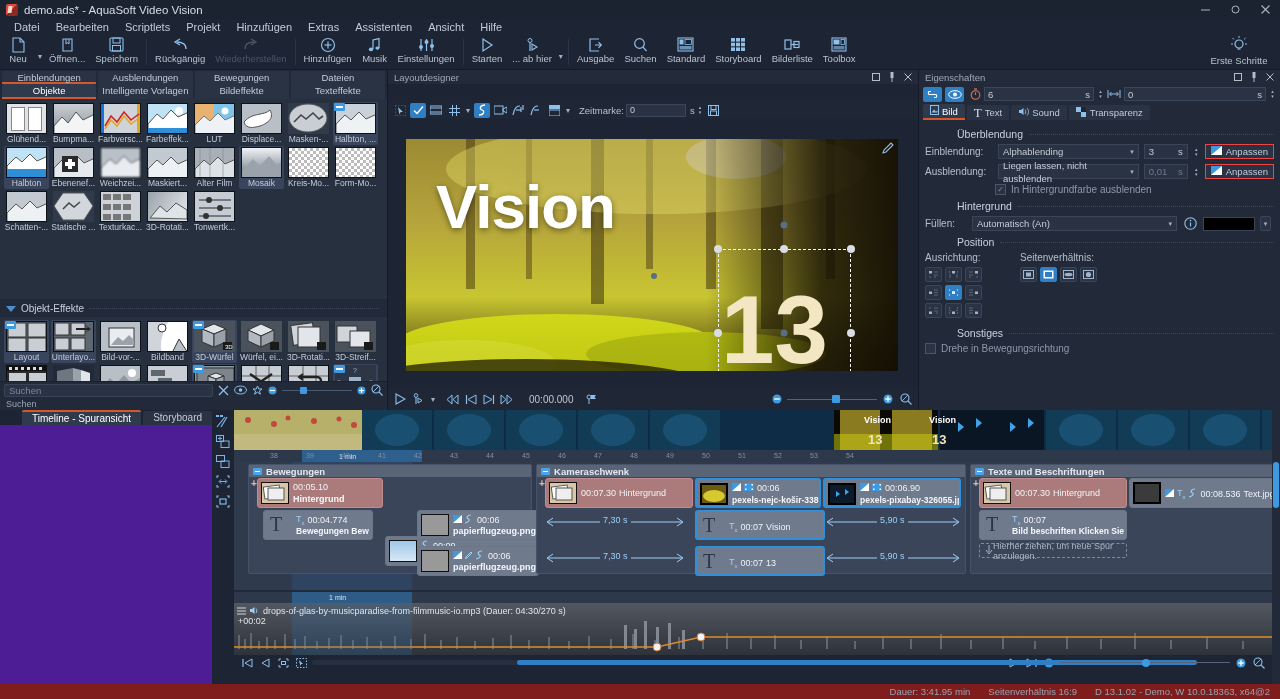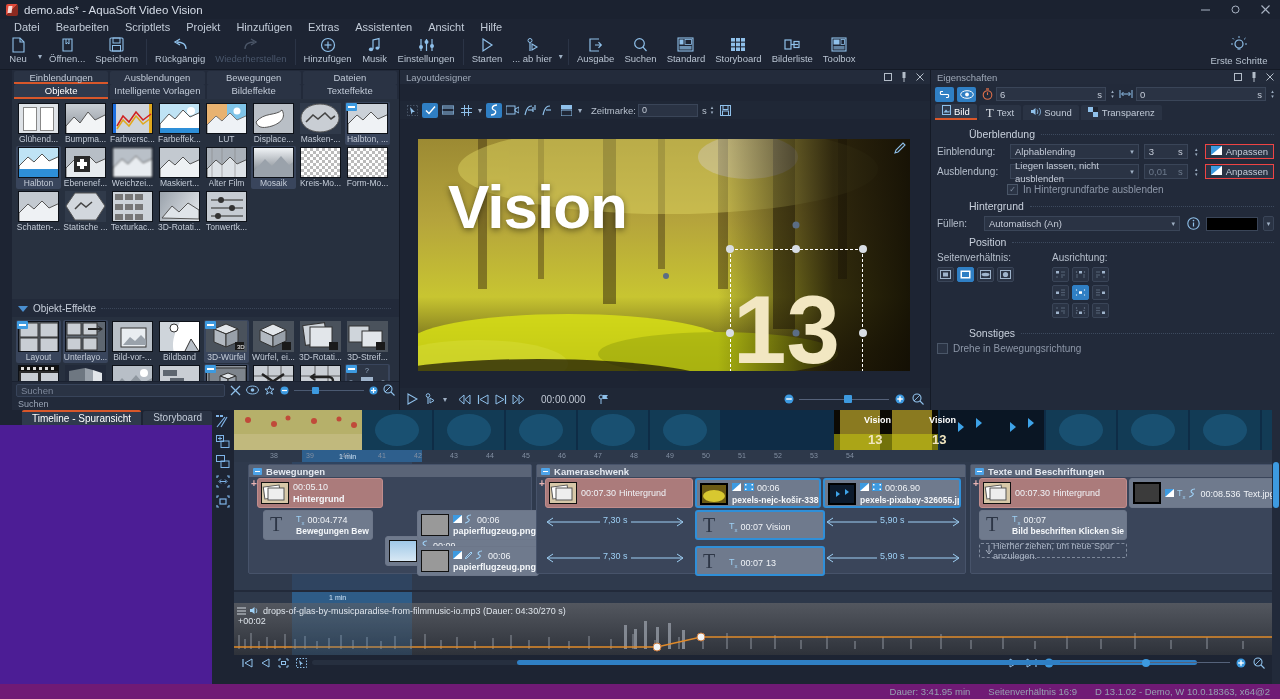--- a/index.html
+++ b/index.html
@@ -32,21 +32,21 @@
   .tb .lb { font-size:9.5px; color:#b9c4d2; white-space:nowrap; margin-top:0px;}
   .tb.disabled .ic, .tb.disabled .lb { color:#4a5musk; color:#49566b; }
   .tb .ic svg { display:block; }
   .tbsep { width:1px; background:#2a3purple; background-color:#2c3purple; background:#2b3446; margin:4px 3px; }
   .caret { width:8px; display:flex;align-items:center;justify-content:center;color:#9fb0c4;font-size:8px;padding-top:8px;}
   .erste { position:absolute; right:6px; top:0px; display:flex; flex-direction:column; align-items:center; width:70px;}
   .erste .ic{height:20px;display:flex;align-items:center;justify-content:center;color:#7fb4e8;}
   .erste .lb{font-size:9.5px;color:#b9c4d2;}
 
   
-  .mid { display:flex; flex:0 0 auto; height:340px; background:#0c4a6e;margin-left:12px; }
+  .mid { display:flex; flex:0 0 auto; height:340px; background:#0c4a6e; }
 
   
   .leftpanel { width:388px; background:#222a3a; display:flex; flex-direction:column; border-right:1px solid #141a26;}
   .tabrow { display:flex; height:14px; gap:2px; padding:1px 2px 0 2px;}
   .tabrow .t { flex:1; text-align:center; font-size:9.5px; line-height:13px; background:#2a3purple; background:#2b3purple; background-color:#2a3344; color:#c2cbd8; border-radius:2px 2px 0 0;}
   .tabrow2 { display:flex; height:15px; gap:2px; padding:0 2px; }
   .tabrow2 .t { flex:1; text-align:center; font-size:9.5px; line-height:14px; background:#2a3344; color:#c2cbd8; border-radius:2px 2px 0 0;}
   .tabrow2 .t.active { background:#2f3a4d; color:#fff; border-bottom:2px solid #d8572a;}
   .tabrow .t.active-line { border-bottom:2px solid #d8572a; }
   .effgrid { background:#283purple; background-color:#27303f; flex:1; overflow:hidden; position:relative; padding:3px 2px 0 4px;}
@@ -141,21 +141,21 @@
   .dropzone{position:absolute;border:1px dashed #7f8a9c;border-radius:2px;font-size:9px;color:#aab4c4;display:flex;align-items:center;padding-left:5px;}
   .audioname{font-size:9px;color:#dfe5ec;padding-left:4px;}
   .tlruler{height:11px;background:#2d384a;position:relative;overflow:hidden;}
   .tlruler .selrange{position:absolute;top:0;height:11px;background:#2f7fc4;opacity:.5;}
   .hscroll{height:15px;background:#1d2433;display:flex;align-items:center;gap:4px;padding:0 6px;}
   .hscroll .b{width:14px;height:12px;display:flex;align-items:center;justify-content:center;color:#8fc0ea;}
   .scrtrack{flex:1;height:5px;background:#262f3f;border-radius:3px;position:relative;}
   .scrthumb{position:absolute;height:5px;background:#2f7fc4;border-radius:3px;}
 
   
-  .status{height:15px;background:#701a75;display:flex;align-items:center;justify-content:flex-end;gap:18px;padding-right:10px;font-size:9.5px;color:#97a2b2;flex:0 0 auto;}
+  .status{height:15px;background:#7f1d1d;display:flex;align-items:center;justify-content:flex-end;gap:18px;padding-right:10px;font-size:9.5px;color:#97a2b2;flex:0 0 auto;}
 
   svg{pointer-events:none;}
   .chk{background-image:linear-gradient(45deg,#bbb 25%,transparent 25%),linear-gradient(-45deg,#bbb 25%,transparent 25%),linear-gradient(45deg,transparent 75%,#bbb 75%),linear-gradient(-45deg,transparent 75%,#bbb 75%);background-size:6px 6px;background-position:0 0,0 3px,3px -3px,-3px 0px;background-color:#fff;}
 </style>
 </head>
 <body>
 
 <div class="app">
 
   <div class="titlebar">
@@ -1217,49 +1217,20 @@
           <div class="gb" style="width:11px;font-size:7px;color:#9fb0c4;">▾</div>
         </div>
 
         <div class="grp">
           <div class="gt">Position</div>
           <div class="gd"></div>
         </div>
 
         <div style="display:flex;gap:38px;margin-top:2px;">
           <div>
-            <div class="plabel" style="margin-bottom:4px;">Seitenverhältnis:</div>
-            <div class="gridbtns">
-              <div class="gb">
-                  <svg width="11" height="9" viewBox="0 0 11 9">
-                    <rect x="0.5" y="0.5" width="10" height="8" fill="none" stroke="#9fb4cc"></rect>
-                    <rect x="3" y="2.5" width="5" height="4" fill="#9fb4cc"></rect>
-                  </svg>
-                </div>
-              <div class="gb on">
-                  <svg width="11" height="9" viewBox="0 0 11 9">
-                    <rect x="0.5" y="0.5" width="10" height="8" fill="#fff"></rect>
-                    <rect x="2" y="2" width="7" height="5" fill="#2f7fc4"></rect>
-                  </svg>
-                </div>
-              <div class="gb">
-                  <svg width="11" height="9" viewBox="0 0 11 9">
-                    <rect x="0.5" y="0.5" width="10" height="8" fill="none" stroke="#9fb4cc"></rect>
-                    <ellipse cx="5.5" cy="4.5" rx="4" ry="1.8" fill="#9fb4cc"></ellipse>
-                  </svg>
-                </div>
-              <div class="gb">
-                  <svg width="11" height="9" viewBox="0 0 11 9">
-                    <rect x="0.5" y="0.5" width="10" height="8" fill="none" stroke="#9fb4cc"></rect>
-                    <circle cx="5.5" cy="4.5" r="2.6" fill="#9fb4cc"></circle>
-                  </svg>
-                </div>
-            </div>
-          </div>
-          <div>
             <div class="plabel" style="margin-bottom:4px;">Ausrichtung:</div>
             <div class="g3">
               <div class="gb">
                   <svg width="11" height="9" viewBox="0 0 11 9">
                     <rect x="1" y="1" width="3" height="2.5" fill="#9fb4cc"></rect>
                     <g fill="#6b7a8f">
                       <circle cx="7" cy="2" r=".7"></circle>
                       <circle cx="9" cy="2" r=".7"></circle>
                       <circle cx="7" cy="5" r=".7"></circle>
                       <circle cx="9" cy="5" r=".7"></circle>
@@ -1361,20 +1332,49 @@
                   <svg width="11" height="9" viewBox="0 0 11 9">
                     <rect x="7" y="5.5" width="3" height="2.5" fill="#9fb4cc"></rect>
                     <g fill="#6b7a8f">
                       <circle cx="2" cy="2" r=".7"></circle>
                       <circle cx="4" cy="2" r=".7"></circle>
                       <circle cx="2" cy="4.5" r=".7"></circle>
                       <circle cx="4" cy="4.5" r=".7"></circle>
                       <circle cx="2" cy="7" r=".7"></circle>
                       <circle cx="4" cy="7" r=".7"></circle>
                     </g>
+                  </svg>
+                </div>
+            </div>
+          </div>
+          <div>
+            <div class="plabel" style="margin-bottom:4px;">Seitenverhältnis:</div>
+            <div class="gridbtns">
+              <div class="gb">
+                  <svg width="11" height="9" viewBox="0 0 11 9">
+                    <rect x="0.5" y="0.5" width="10" height="8" fill="none" stroke="#9fb4cc"></rect>
+                    <rect x="3" y="2.5" width="5" height="4" fill="#9fb4cc"></rect>
+                  </svg>
+                </div>
+              <div class="gb on">
+                  <svg width="11" height="9" viewBox="0 0 11 9">
+                    <rect x="0.5" y="0.5" width="10" height="8" fill="#fff"></rect>
+                    <rect x="2" y="2" width="7" height="5" fill="#2f7fc4"></rect>
+                  </svg>
+                </div>
+              <div class="gb">
+                  <svg width="11" height="9" viewBox="0 0 11 9">
+                    <rect x="0.5" y="0.5" width="10" height="8" fill="none" stroke="#9fb4cc"></rect>
+                    <ellipse cx="5.5" cy="4.5" rx="4" ry="1.8" fill="#9fb4cc"></ellipse>
+                  </svg>
+                </div>
+              <div class="gb">
+                  <svg width="11" height="9" viewBox="0 0 11 9">
+                    <rect x="0.5" y="0.5" width="10" height="8" fill="none" stroke="#9fb4cc"></rect>
+                    <circle cx="5.5" cy="4.5" r="2.6" fill="#9fb4cc"></circle>
                   </svg>
                 </div>
             </div>
           </div>
         </div>
 
         <div class="grp" style="margin-top:9px;">
           <div class="gt">Sonstiges</div>
           <div class="gd"></div>
         </div>

